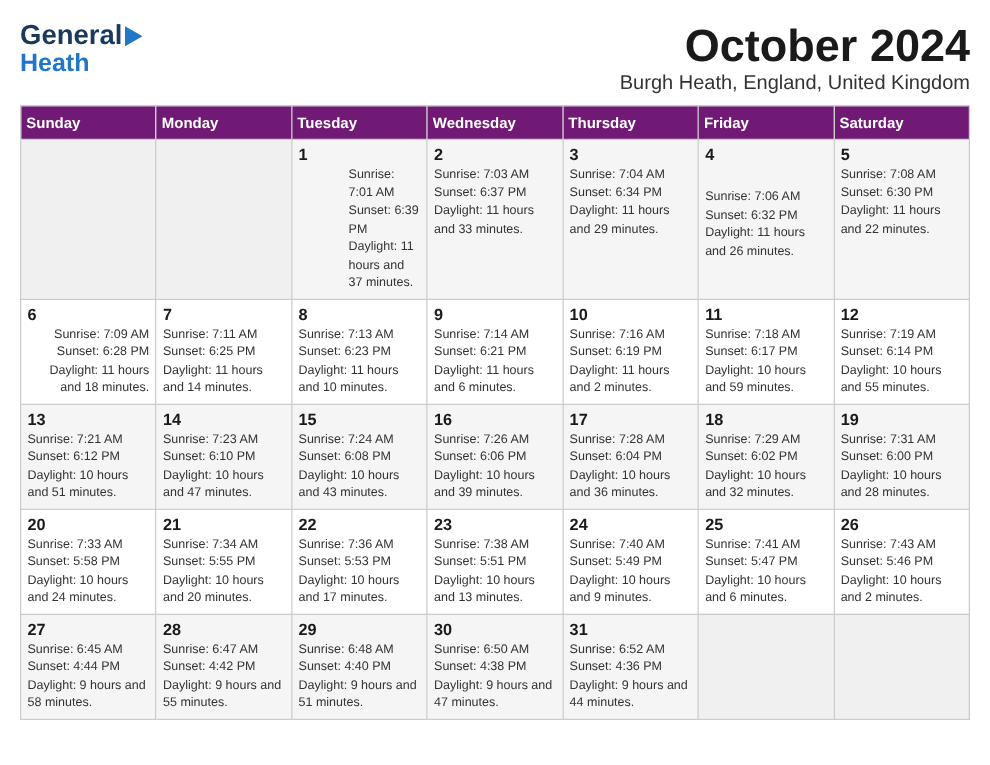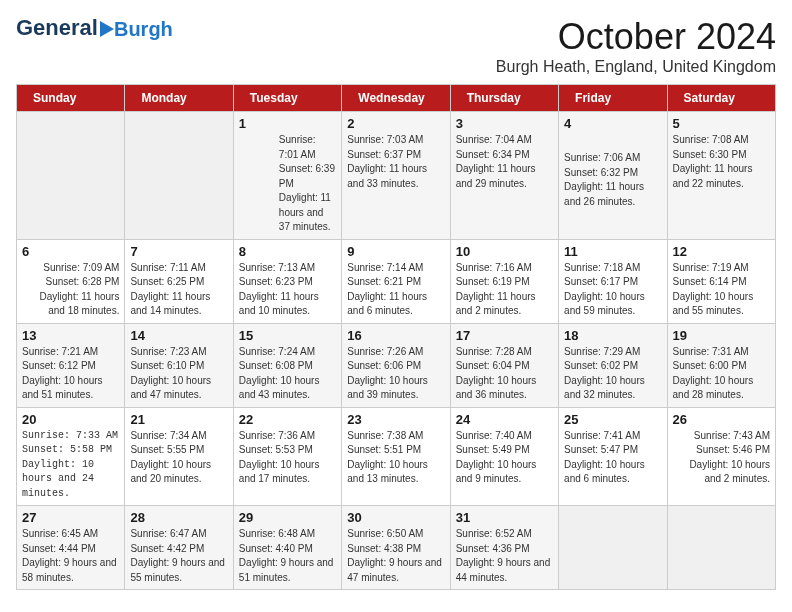--- a/index.html
+++ b/index.html
@@ -11,22 +11,22 @@
       padding: 16px;
     }
     .header {
       display: flex;
       justify-content: space-between;
       align-items: flex-start;
       margin-bottom: 8px;
     }
     .logo {
       display: flex;
-      flex-direction: row;
-      align-items: flex-end;
+      flex-direction: column;
+      align-items: flex-start;
     }
     .logo-text {
       font-size: 22px;
       font-weight: bold;
       color: #1a3a5c;
       line-height: 1.1;
     }
     .logo-arrow {
       display: inline-block;
       width: 0;
@@ -35,38 +35,38 @@
       border-bottom: 8px solid transparent;
       border-left: 14px solid #2176c7;
       margin-left: 2px;
       vertical-align: middle;
     }
     .title-block {
       text-align: right;
     }
     .month-title {
       font-size: 36px;
-      font-weight: normal;
+      font-weight: bold;
       color: #1a1a1a;
     }
     .subtitle {
       font-size: 16px;
       color: #333;
     }
     table {
       width: 100%;
       border-collapse: collapse;
       table-layout: fixed;
     }
     th {
-      background-color: #b91c1c;
+      background-color: #701a75;
       color: #fff;
       font-size: 12px;
       font-weight: bold;
-      padding: 6px 16px;
+      padding: 6px 4px;
       text-align: left;
       border: 1px solid #ccc;
     }
     td {
       border: 1px solid #ccc;
       vertical-align: top;
       padding: 4px 5px;
       font-size: 10.5px;
       color: #222;
       height: 80px;
@@ -102,21 +102,21 @@
     .row-odd td.empty-cell { background: #f0f0f0 !important; }
   </style>
 </head>
 <body>
 
 <div class="header">
   <div class="logo">
     <div class="logo-text">
       <span style="color:#1a3a5c;">General</span><span class="logo-arrow"></span>
     </div>
-    <div class="logo-text" style="color:#2176c7; font-size:20px;">Burgh</div>
+    <div class="logo-text" style="color:#2176c7; font-size:20px;">Heath</div>
   </div>
   <div class="title-block">
     <div class="month-title">October 2024</div>
     <div class="subtitle">Burgh Heath, England, United Kingdom</div>
   </div>
 </div>
 
 <table>
   <thead>
     <tr>
@@ -248,21 +248,21 @@
         <td>
           <span class="day-num">19</span>
           <div class="day-info" style="white-space: pre-line;">Sunrise: 7:31 AM
 Sunset: 6:00 PM
 Daylight: 10 hours and 28 minutes.</div>
         </td>
       </tr>
       <tr class="row-even">
         <td>
           <span class="day-num">20</span>
-          <div class="day-info" style="white-space: pre-line; font-family: Liberation Mono, monospace;">Sunrise: 7:33 AM
+          <div class="day-info" style="white-space: pre-line;">Sunrise: 7:33 AM
 Sunset: 5:58 PM
 Daylight: 10 hours and 24 minutes.</div>
         </td>
         <td>
           <span class="day-num">21</span>
           <div class="day-info" style="white-space: pre-line;">Sunrise: 7:34 AM
 Sunset: 5:55 PM
 Daylight: 10 hours and 20 minutes.</div>
         </td>
         <td>
@@ -284,21 +284,21 @@
 Daylight: 10 hours and 9 minutes.</div>
         </td>
         <td>
           <span class="day-num">25</span>
           <div class="day-info" style="white-space: pre-line;">Sunrise: 7:41 AM
 Sunset: 5:47 PM
 Daylight: 10 hours and 6 minutes.</div>
         </td>
         <td>
           <span class="day-num">26</span>
-          <div class="day-info" style="white-space: pre-line; text-align: right;">Sunrise: 7:43 AM
+          <div class="day-info" style="white-space: pre-line;">Sunrise: 7:43 AM
 Sunset: 5:46 PM
 Daylight: 10 hours and 2 minutes.</div>
         </td>
       </tr>
       <tr class="row-odd">
         <td>
           <span class="day-num">27</span>
           <div class="day-info" style="white-space: pre-line;">Sunrise: 6:45 AM
 Sunset: 4:44 PM
 Daylight: 9 hours and 58 minutes.</div>

